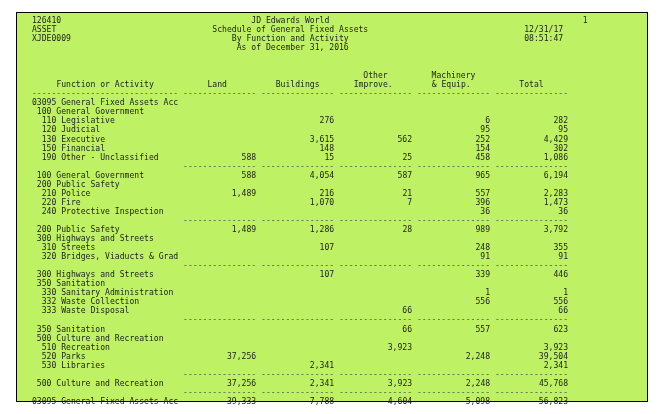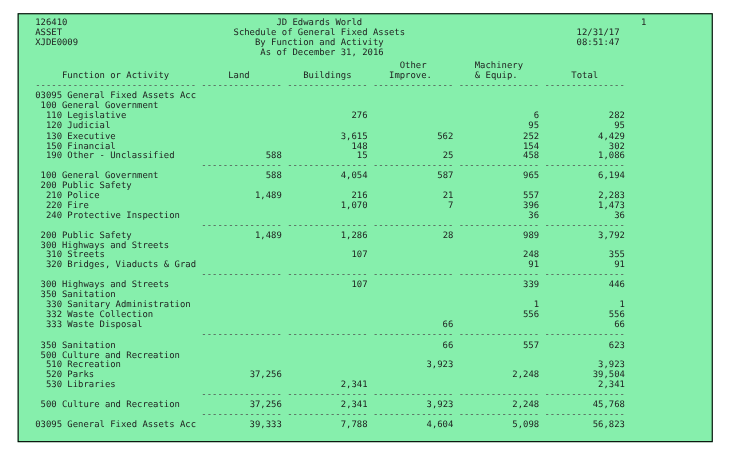--- a/index.html
+++ b/index.html
@@ -14,38 +14,38 @@
     background: #ffffff;
     overflow: hidden;
   }
   .page {
     position: absolute;
     left: 16px;
     top: 12px;
     width: 632px;
     height: 390px;
     border: 1.5px solid #000000;
-    background: #86efac;
+    background: #bef264;
     box-sizing: border-box;
   }
   .report {
     position: absolute;
     left: 15px;
     top: 3px;
     font-family: "DejaVu Sans Mono", "Liberation Mono", monospace;
     font-size: 8.1px;
     line-height: 9.05px;
     white-space: pre;
     color: #1d1d1d;
   }
   .line {
     height: 9.05px;
   }
   .gap-above {
-    margin-top: 3px;
+    margin-top: 19px;
   }
   .separator-line {
     color: #4e4e4e;
   }
   .row-total span, .row-group span {
     color: #1d1d1d;
   }
 </style>
 </head>
 <body>

